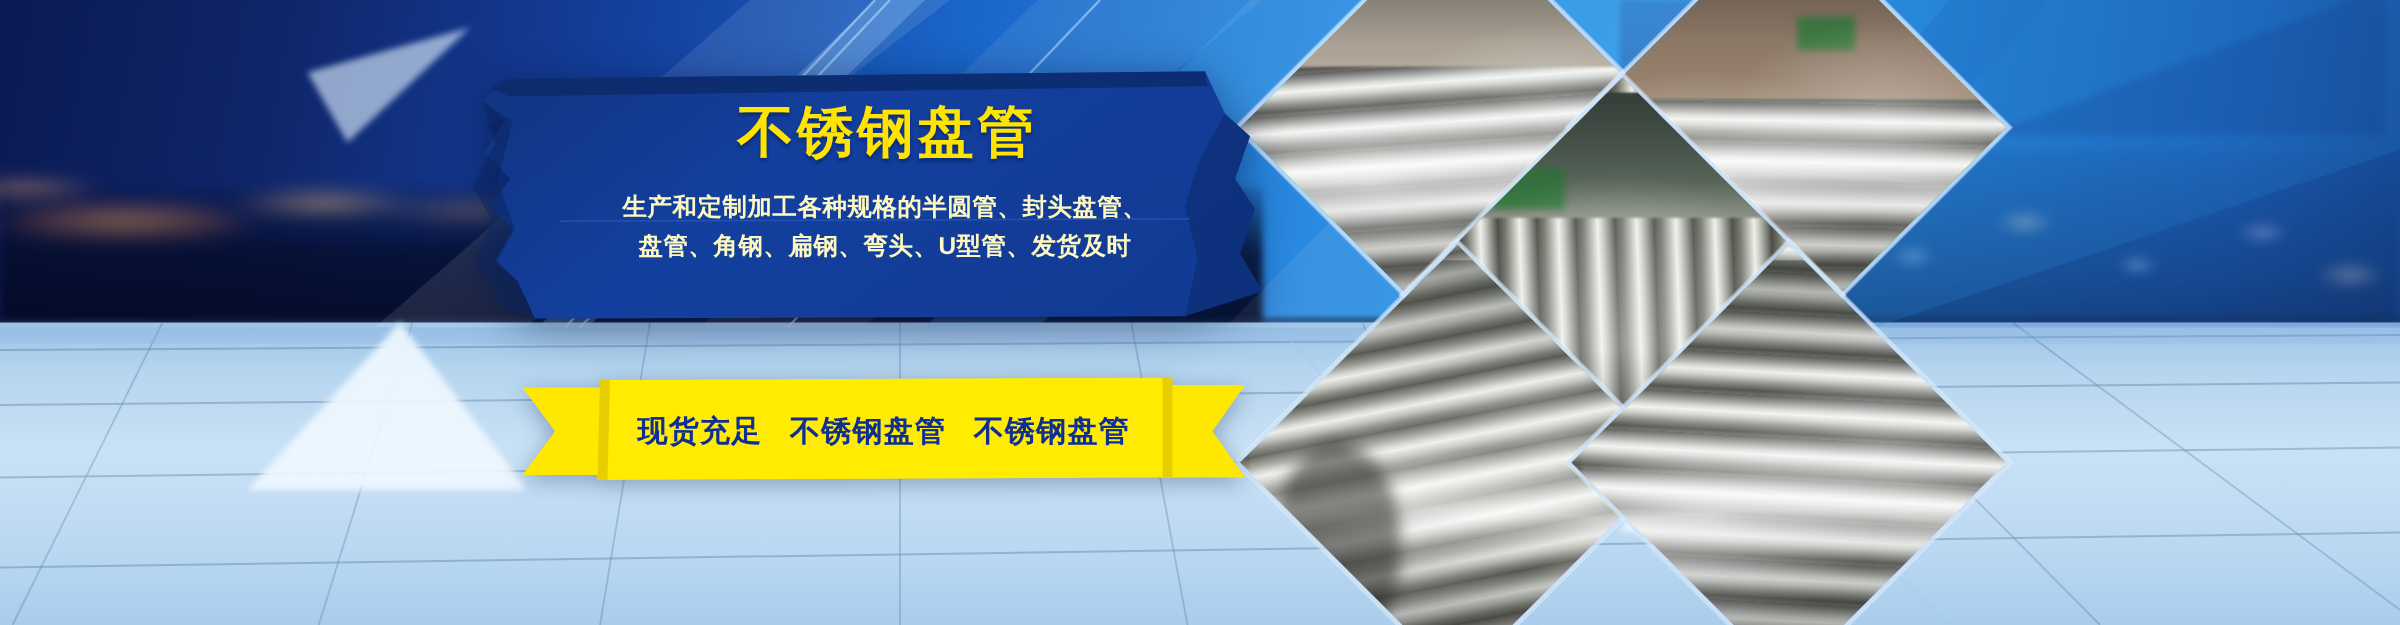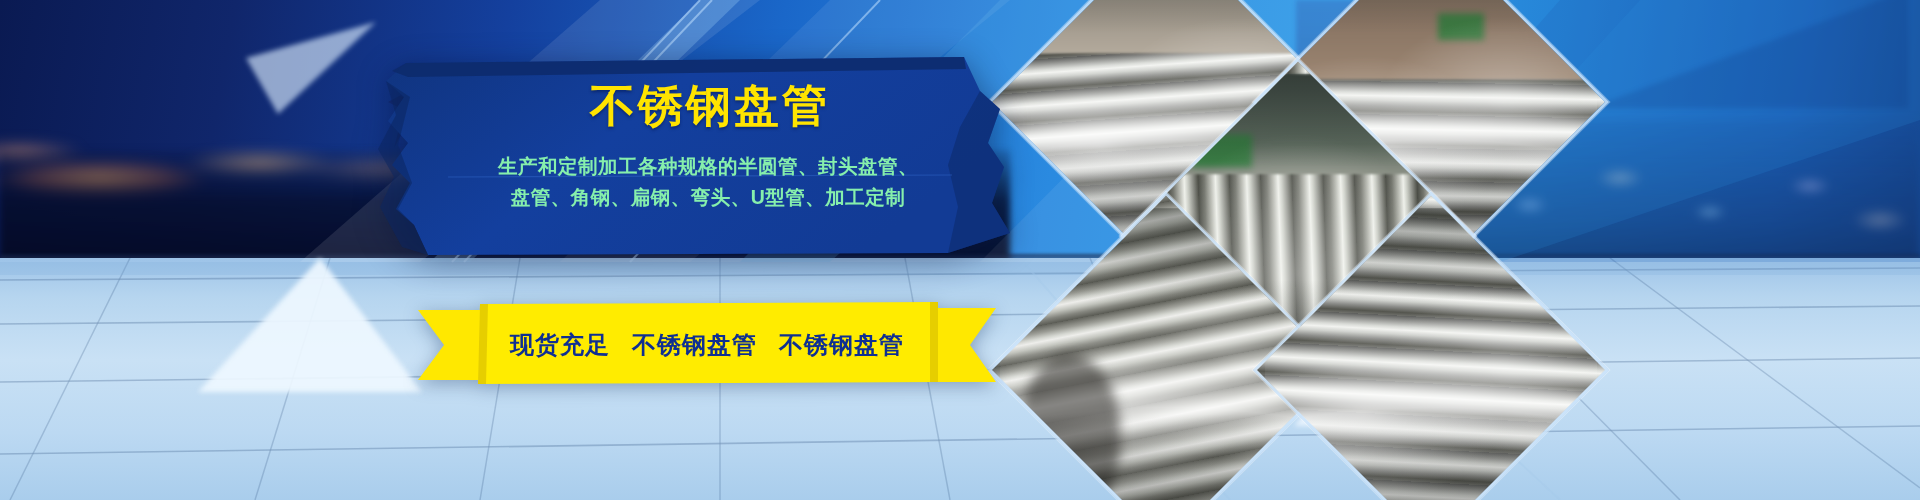--- a/index.html
+++ b/index.html
@@ -103,21 +103,21 @@
   .panel-title{
     color:#FFE400;
     font-size:45px;line-height:1.02;font-weight:bold;
     letter-spacing:3px;
     margin-left:56px;
     text-shadow:0 2px 3px rgba(0,20,80,.5);
     white-space:nowrap;
   }
   .panel-sub{
     margin-top:22px;margin-left:52px;
-    color:#86efac;font-size:19.5px;line-height:1.62;font-weight:bold;
+    color:#fef9c3;font-size:19.5px;line-height:1.62;font-weight:bold;
     letter-spacing:.5px;text-align:center;white-space:nowrap;
   }
 
   
   .ribbon{
     position:absolute;left:418px;top:302px;width:578px;height:84px;
     filter:drop-shadow(0 4px 9px rgba(10,40,90,.35));
   }
   .ribbon svg{display:block;}
   .ribbon-text{
@@ -322,21 +322,21 @@
       <polygon fill="#0B2660" opacity="0.55" points="34,24 58,40 46,88 60,126 46,152 62,168 76,198 50,190 28,150 42,120 26,92 44,58"></polygon>
 
       <polygon fill="#0B2660" opacity="0.45" points="628,34 648,52 636,86 652,110 640,146 658,176 596,196 606,150 596,108 608,70"></polygon>
 
       <line x1="96" y1="120" x2="600" y2="118" stroke="#2f63c4" stroke-width="1.2" opacity="0.55"></line>
     </svg>
     <div class="panel-text">
       <div class="panel-title">不锈钢盘管</div>
       <div class="panel-sub">
         <div>生产和定制加工各种规格的半圆管、封头盘管、</div>
-        <div>盘管、角钢、扁钢、弯头、U型管、加工定制</div>
+        <div>盘管、角钢、扁钢、弯头、U型管、发货及时</div>
       </div>
     </div>
   </div>
 
   <div class="ribbon">
     <svg width="578" height="84" viewBox="0 0 578 84">
 
       <polygon fill="#FFE800" points="0,8 66,8 66,78 0,78 26,43"></polygon>
 
       <polygon fill="#FFE800" points="578,6 512,6 512,80 578,80 552,43"></polygon>

